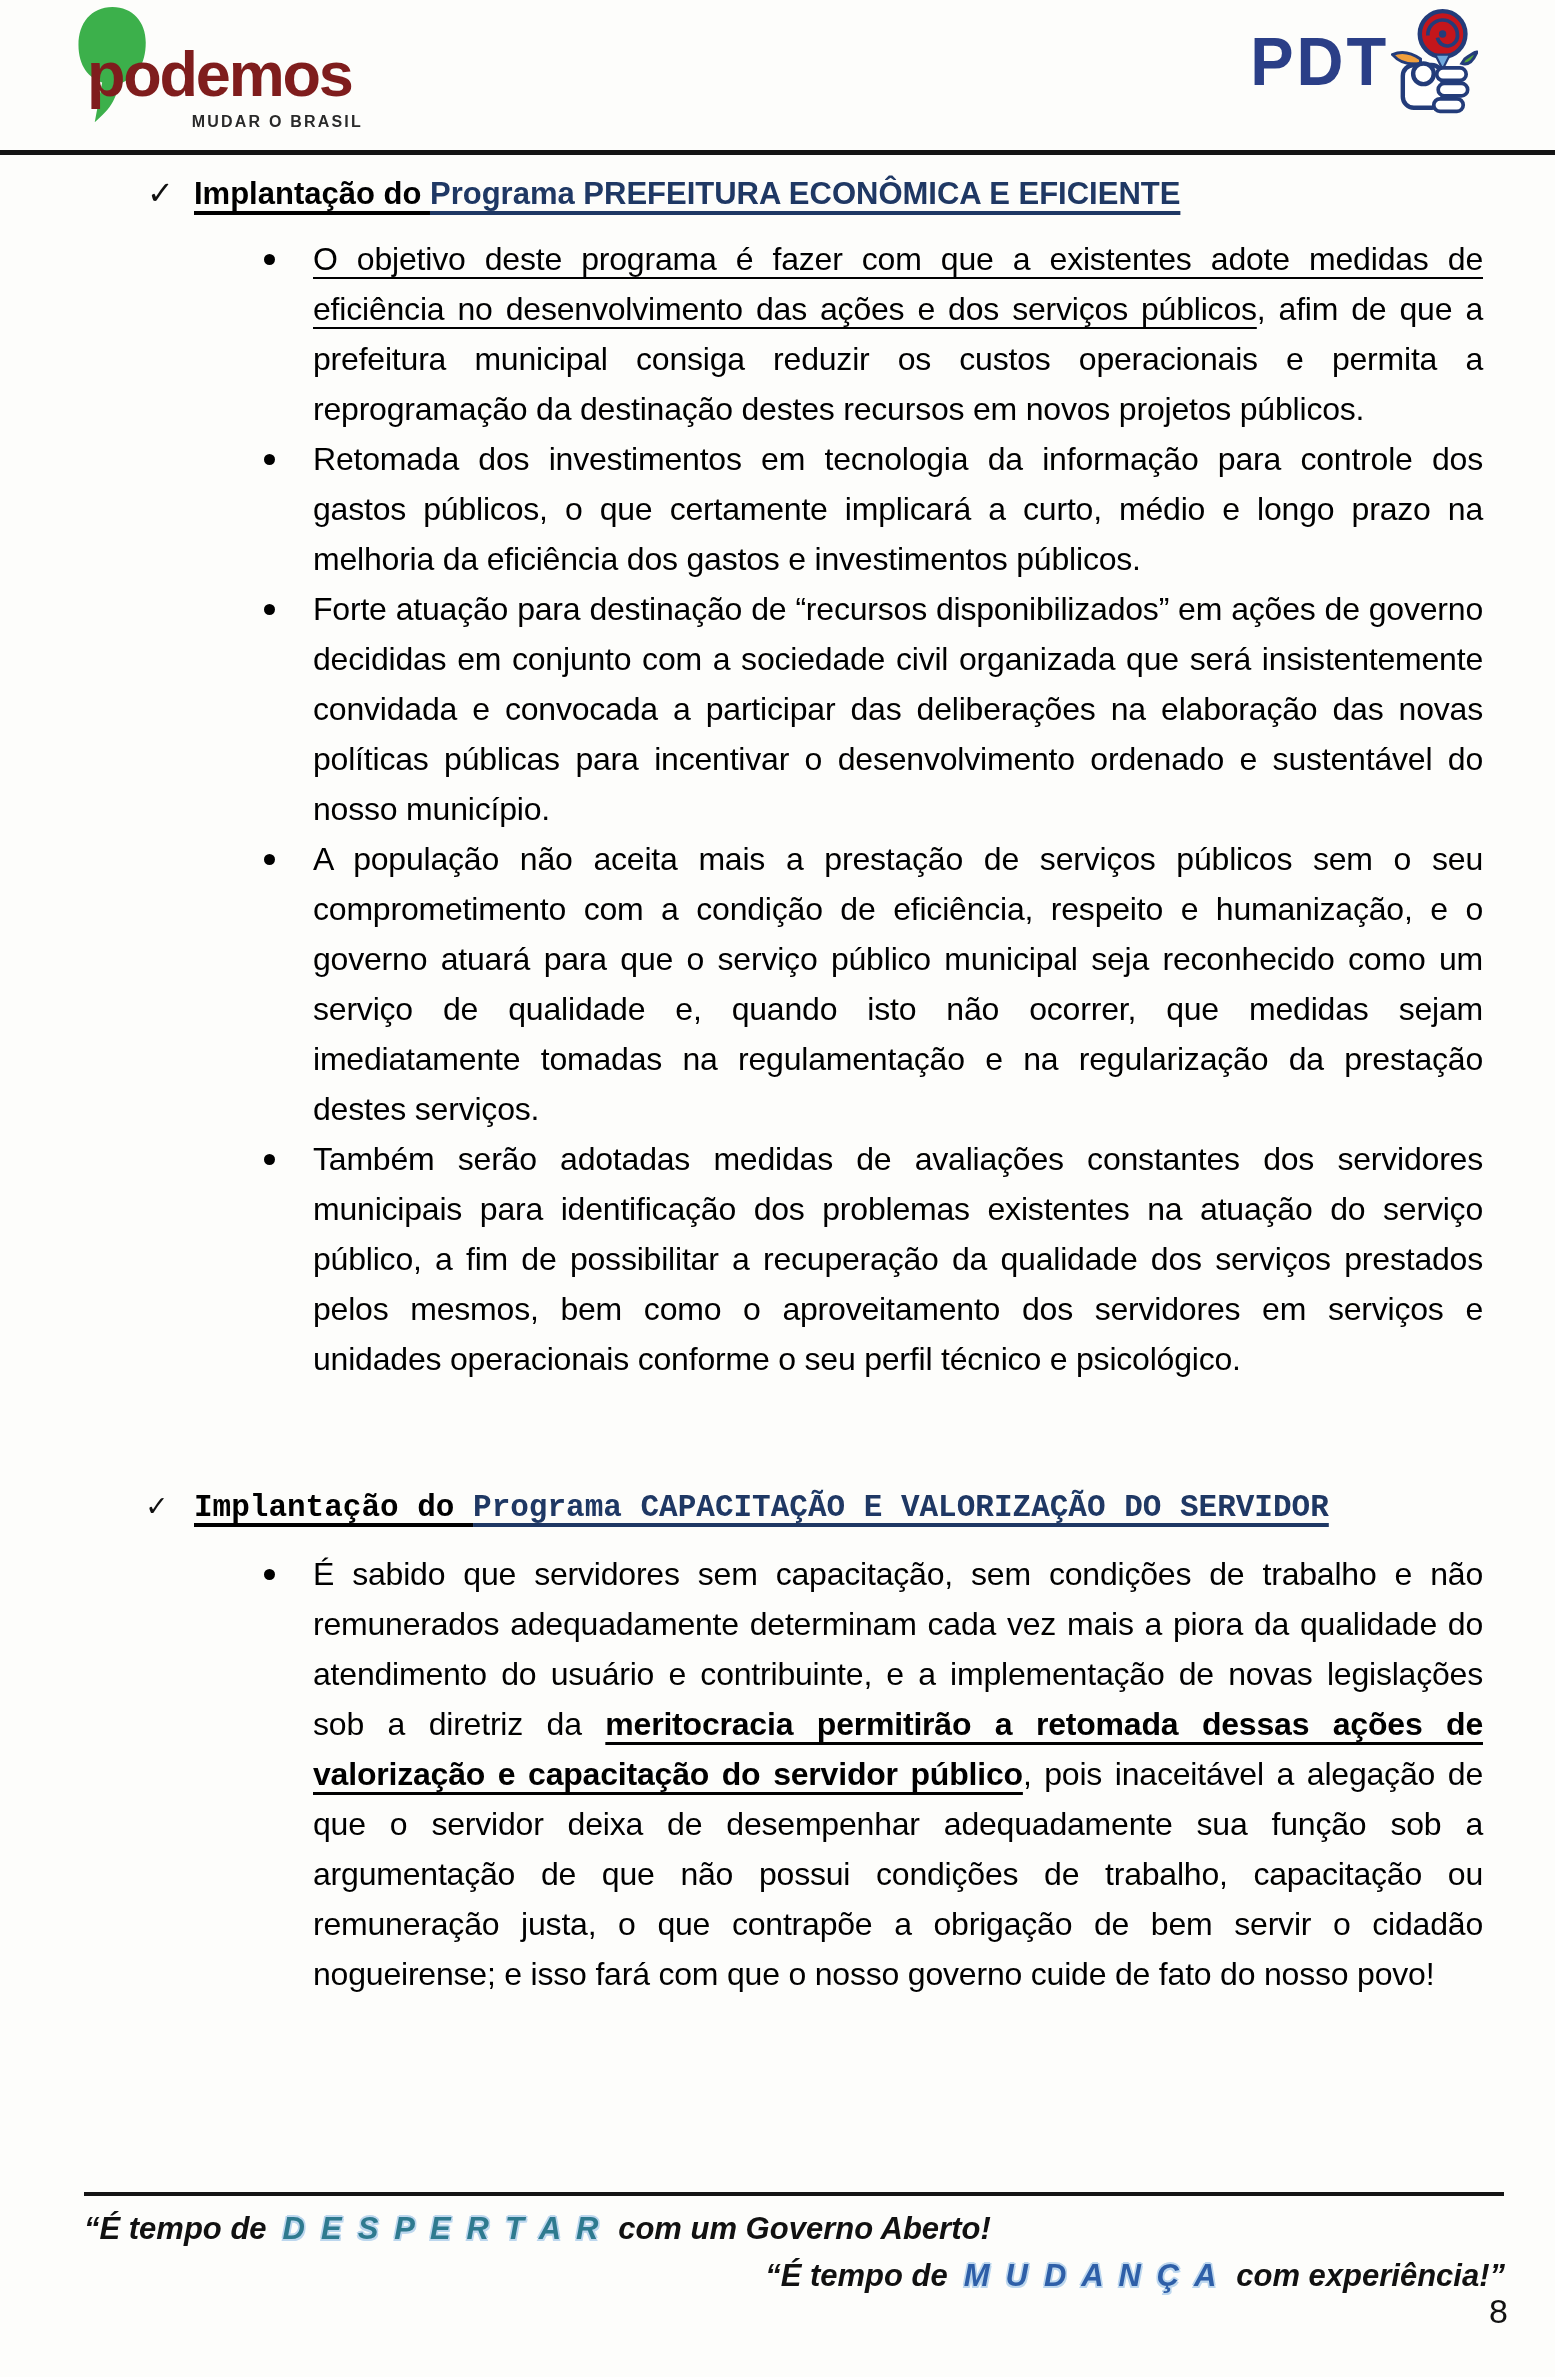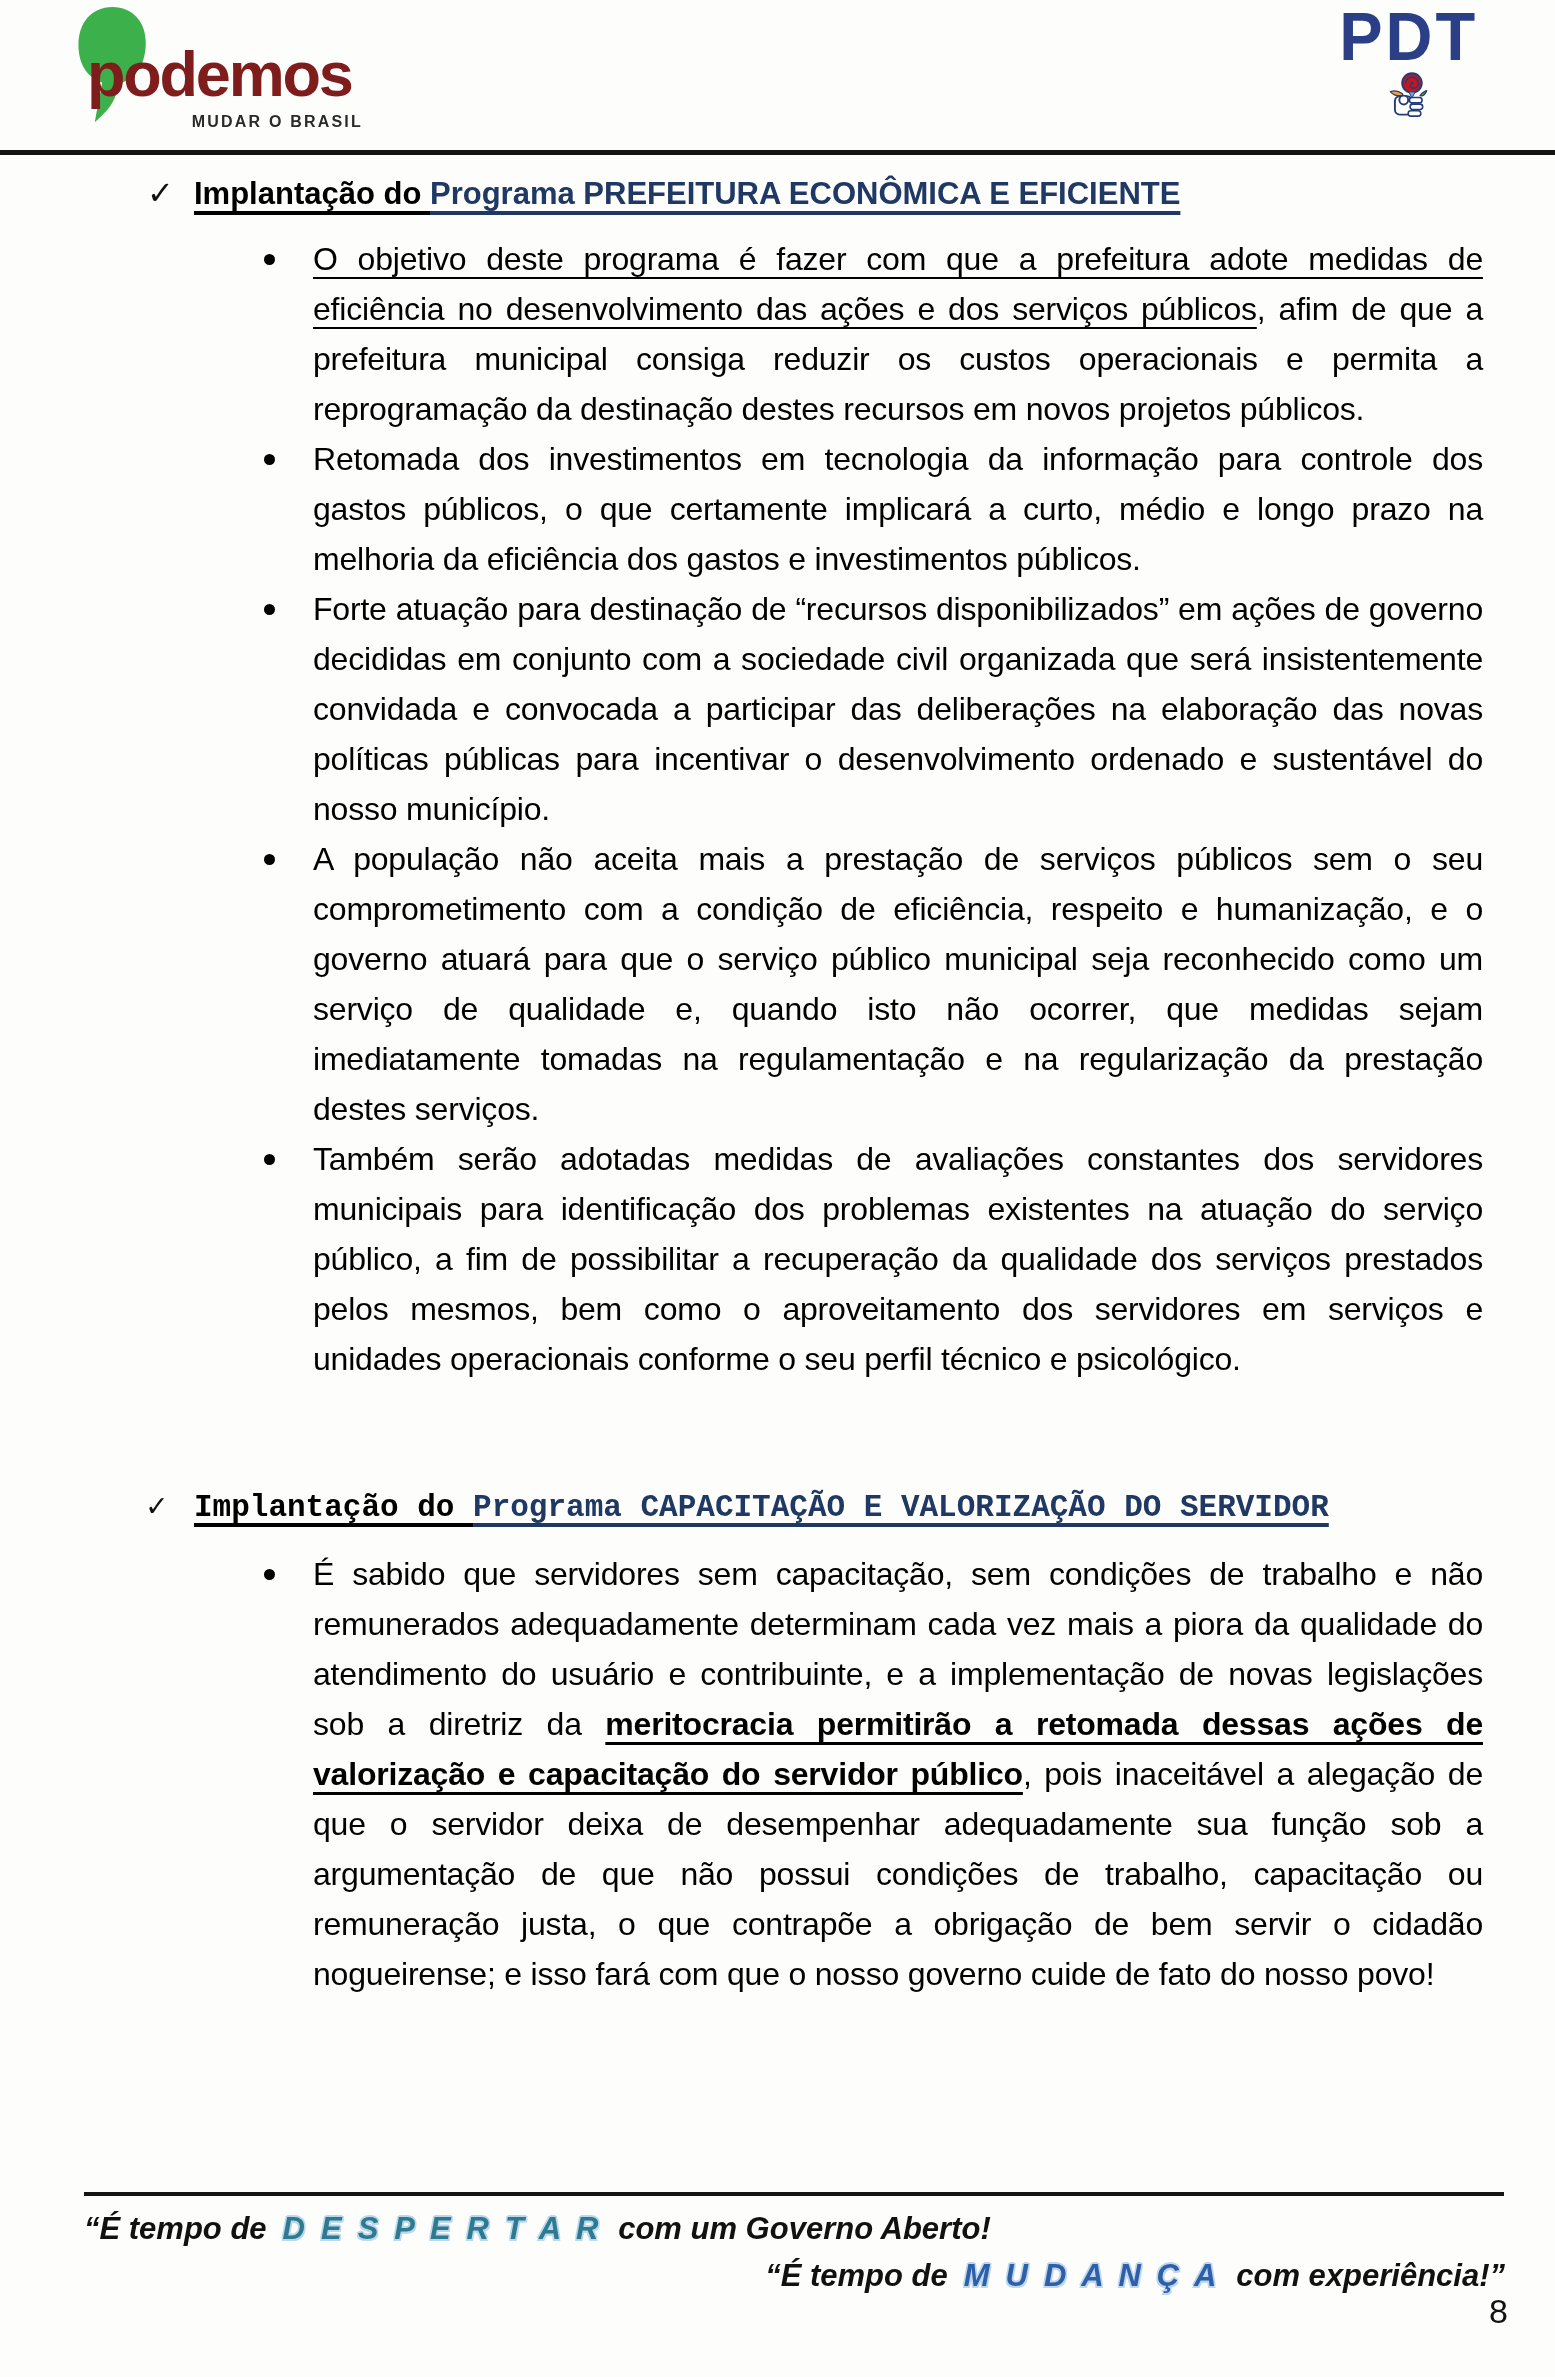--- a/index.html
+++ b/index.html
@@ -23,21 +23,21 @@
   .podemos{position:absolute;left:68px;top:2.9px;width:295px;height:131px;}
   .podemos .leaf{position:absolute;left:5.9px;top:1.5px;}
   .podemos-word{
     position:absolute;left:19px;top:35px;
     font-size:63px;font-weight:bold;letter-spacing:-2.2px;color:#7f1d1d;
   }
   .podemos-tag{
     position:absolute;right:0;bottom:2.9px;
     font-size:16px;letter-spacing:2.2px;color:#2a2a2a;font-weight:bold;margin-left:47px;
   }
-  .pdt{position:absolute;right:77px;top:4.4px;height:115px;display:flex;align-items:center;gap:2px;flex-direction:column;}
+  .pdt{position:absolute;right:77px;top:4.4px;height:115px;display:flex;align-items:center;gap:2px;}
   .pdt-text{
     font-size:65px;font-weight:900;color:var(--pdt-blue);
     letter-spacing:2.9px;line-height:1;transform:scaleY(1.05);
   }
   .top-rule{position:absolute;top:150px;left:0;width:100%;height:5.2px;background:#141414;}
 
   
   main{position:absolute;top:173px;left:0;width:100%;}
   .heading{
     margin:0 74px 0 147px;
@@ -115,21 +115,21 @@
     </svg>
   </div>
 </div>
 
 <div class="top-rule"></div>
 
 <main id="sections-root">
     <section>
       <div class="heading"><span class="check">✓</span><span class="heading-text"><span class="h-black">Implantação do </span><span class="h-blue">Programa PREFEITURA ECONÔMICA E EFICIENTE</span></span></div>
       <ul class="bullets">
-        <li><span class="seg-u">O objetivo deste programa é fazer com que a prefeitura adote medidas de eficiência no desenvolvimento das ações e dos serviços públicos</span><span>, afim de que a prefeitura municipal consiga reduzir os custos operacionais e permita a reprogramação da destinação destes recursos em novos projetos públicos.</span></li>
+        <li><span class="seg-u">O objetivo deste programa é fazer com que a existentes adote medidas de eficiência no desenvolvimento das ações e dos serviços públicos</span><span>, afim de que a prefeitura municipal consiga reduzir os custos operacionais e permita a reprogramação da destinação destes recursos em novos projetos públicos.</span></li>
         <li><span>Retomada dos investimentos em tecnologia da informação para controle dos gastos públicos, o que certamente implicará a curto, médio e longo prazo na melhoria da eficiência dos gastos e investimentos públicos.</span></li>
         <li><span>Forte atuação para destinação de “recursos disponibilizados” em ações de governo decididas em conjunto com a sociedade civil organizada que será insistentemente convidada e convocada a participar das deliberações na elaboração das novas políticas públicas para incentivar o desenvolvimento ordenado e sustentável do nosso município.</span></li>
         <li><span>A população não aceita mais a prestação de serviços públicos sem o seu comprometimento com a condição de eficiência, respeito e humanização, e o governo atuará para que o serviço público municipal seja reconhecido como um serviço de qualidade e, quando isto não ocorrer, que medidas sejam imediatamente tomadas na regulamentação e na regularização da prestação destes serviços.</span></li>
         <li><span>Também serão adotadas medidas de avaliações constantes dos servidores municipais para identificação dos problemas existentes na atuação do serviço público, a fim de possibilitar a recuperação da qualidade dos serviços prestados pelos mesmos, bem como o aproveitamento dos servidores em serviços e unidades operacionais conforme o seu perfil técnico e psicológico.</span></li>
       </ul>
     </section>
     <section>
       <div class="heading"><span class="check">✓</span><span class="heading-text"><span class="h-black">Implantação do </span><span class="h-blue">Programa CAPACITAÇÃO E VALORIZAÇÃO DO SERVIDOR</span></span></div>
       <ul class="bullets">
         <li><span>É sabido que servidores sem capacitação, sem condições de trabalho e não remunerados adequadamente determinam cada vez mais a piora da qualidade do atendimento do usuário e contribuinte, e a implementação de novas legislações sob a diretriz da </span><span class="seg-b">meritocracia permitirão a retomada dessas ações de valorização e capacitação do servidor público</span><span>, pois inaceitável a alegação de que o servidor deixa de desempenhar adequadamente sua função sob a argumentação de que não possui condições de trabalho, capacitação ou remuneração justa, o que contrapõe a obrigação de bem servir o cidadão nogueirense; e isso fará com que o nosso governo cuide de fato do nosso povo!</span></li>

